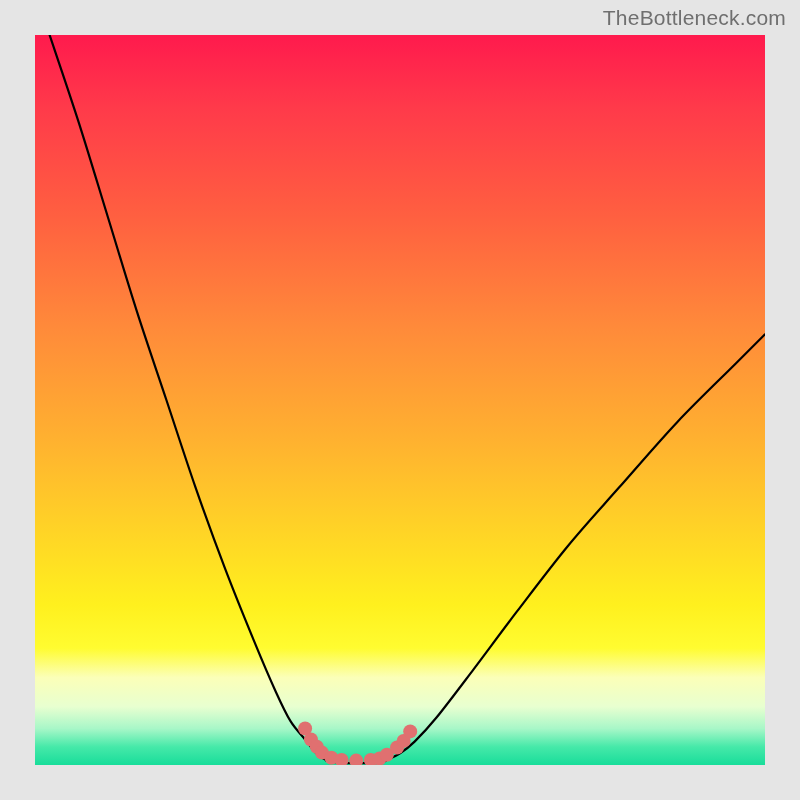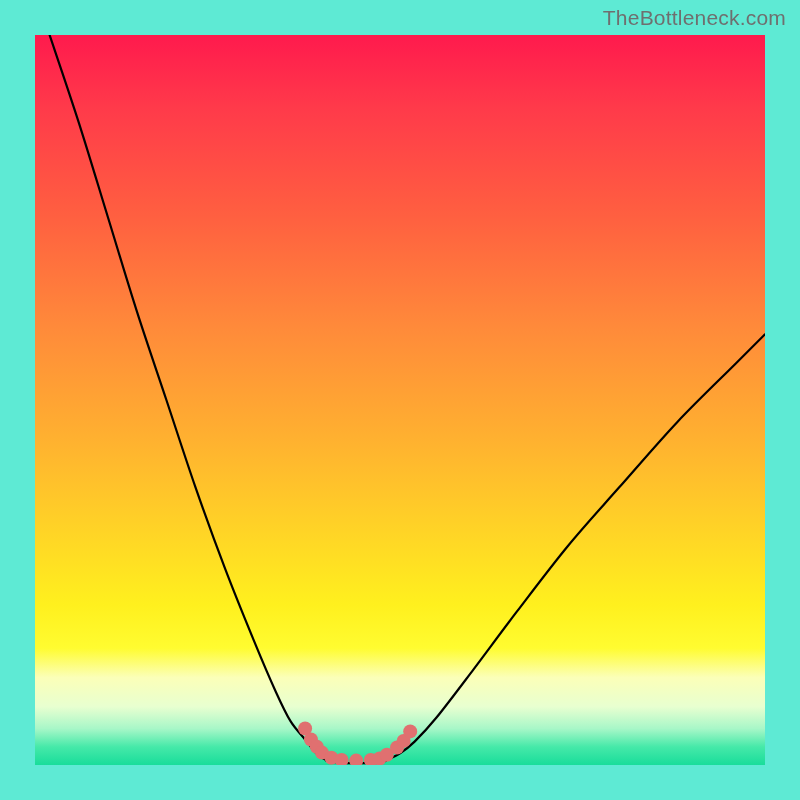--- a/index.html
+++ b/index.html
@@ -10,21 +10,21 @@
     background: #000;
     overflow: hidden;
     font-family: Arial, Helvetica, sans-serif;
   }
   .frame {
     position: absolute;
     top: 0;
     left: 0;
     width: 800px;
     height: 800px;
-    background: #5eead4;
+    background: #e5e5e5;
   }
   .plot-area {
     position: absolute;
     top: 35px;
     left: 35px;
     width: 730px;
     height: 730px;
   }
   .gradient {
     position: absolute;

